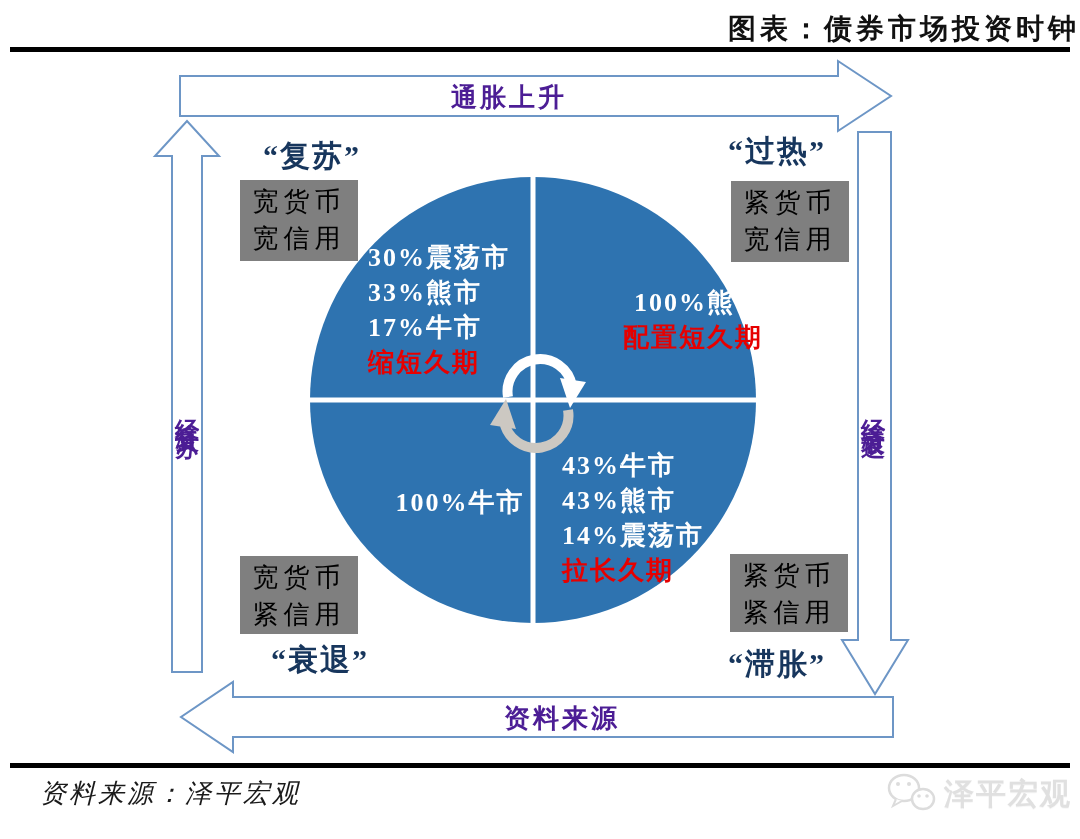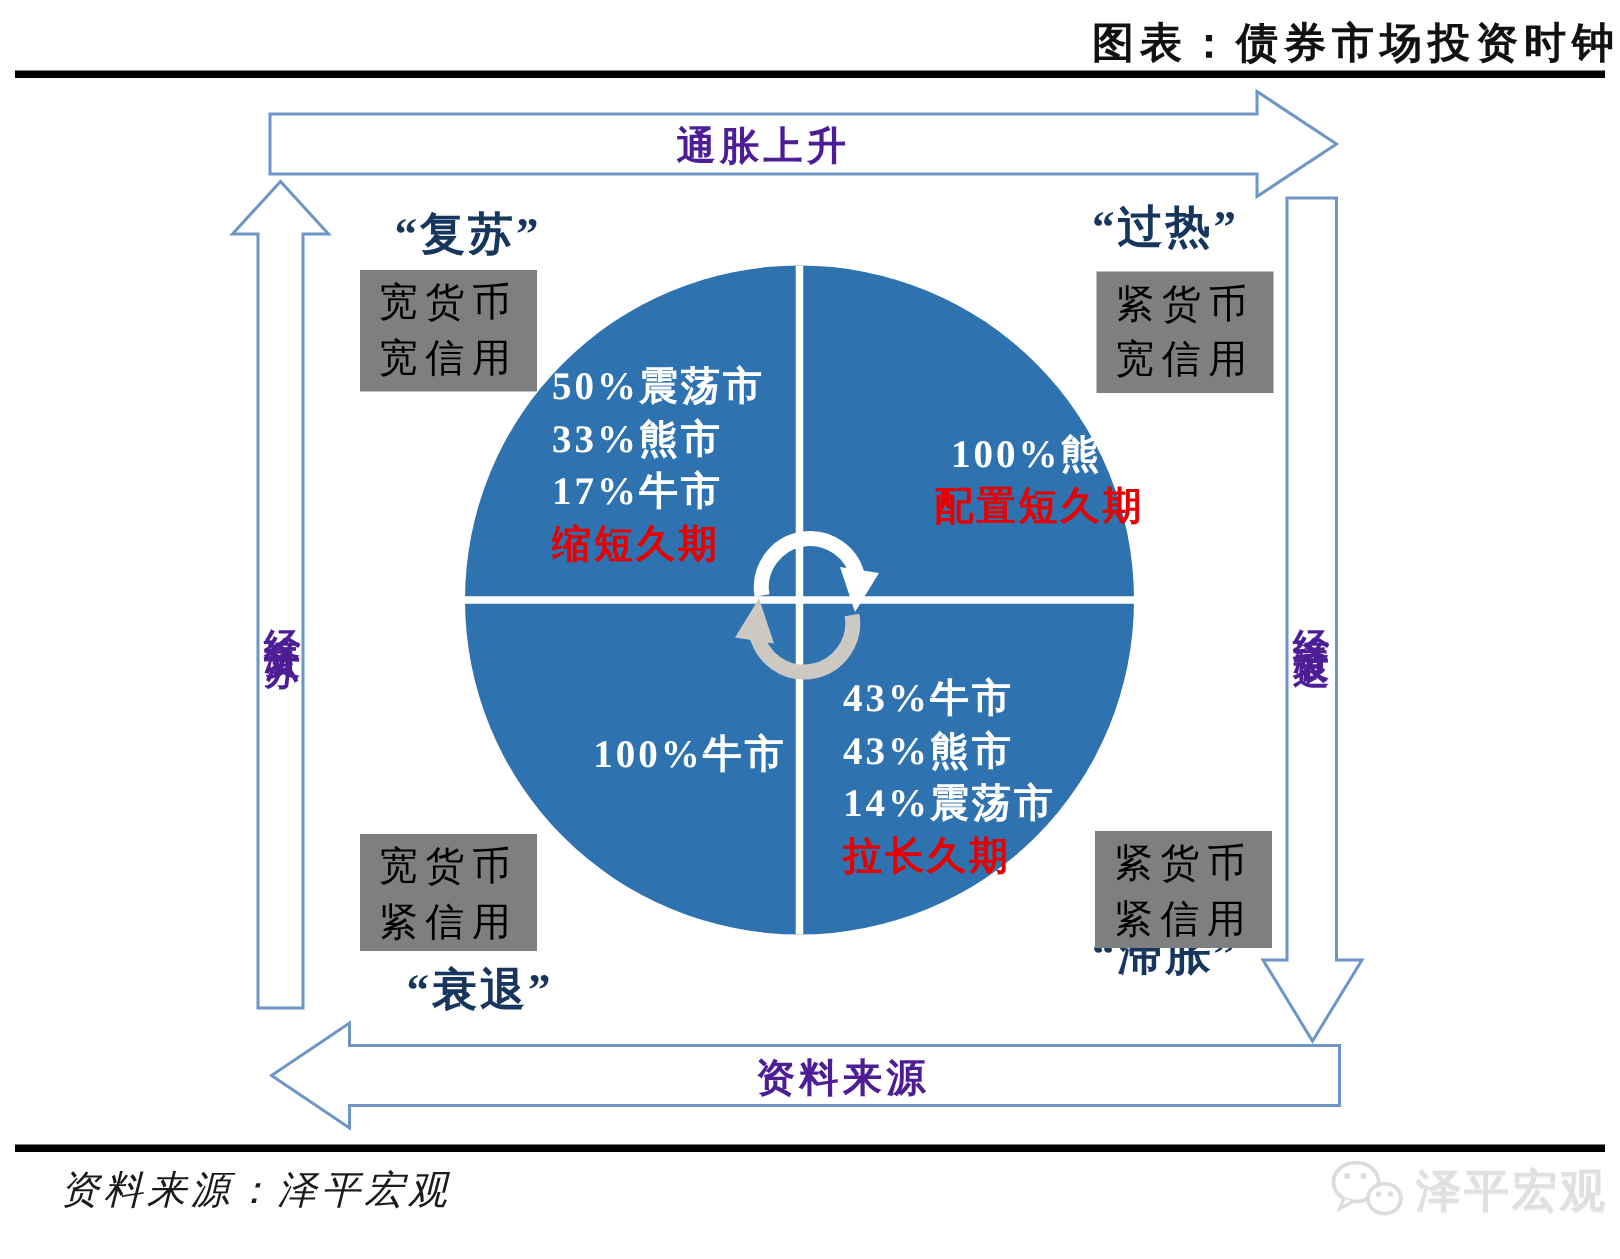--- a/index.html
+++ b/index.html
@@ -17,21 +17,21 @@
   .arrow-label.bottom{left:233px;top:701px;width:658px;}
   .arrow-label.vert{writing-mode:vertical-rl;text-orientation:upright;font-size:24px;
                     letter-spacing:5px;height:190px;text-align:center;}
   .arrow-label.left{left:173px;top:315px;width:30px;}
   .arrow-label.right{left:859px;top:315px;width:30px;}
   .corner{position:absolute;width:200px;text-align:center;font-size:30px;font-weight:bold;
           color:#17365d;letter-spacing:2px;}
   .corner.tl{left:212px;top:136px;}
   .corner.tr{left:677px;top:131px;}
   .corner.bl{left:220px;top:640px;}
-  .corner.br{left:677px;top:616px;}
+  .corner.br{left:677px;top:644px;}
   .policy-box{position:absolute;background:#7f7f7f;color:#000000;text-align:center;
               font-size:26px;line-height:37px;letter-spacing:5px;padding-top:3px;
               box-sizing:border-box;}
   .policy-box.tl{left:240px;top:180px;width:118px;height:81px;}
   .policy-box.tr{left:731px;top:181px;width:118px;height:81px;}
   .policy-box.bl{left:240px;top:556px;width:118px;height:78px;}
   .policy-box.br{left:730px;top:554px;width:118px;height:78px;}
   .quad{position:absolute;font-size:26px;font-weight:bold;line-height:35px;
         letter-spacing:2px;color:#ffffff;}
   .quad .strategy{color:#e60000;}
@@ -95,21 +95,21 @@
   <div class="policy-box bl">
     <div>宽货币</div>
     <div>紧信用</div>
   </div>
   <div class="policy-box br">
     <div>紧货币</div>
     <div>紧信用</div>
   </div>
 
   <div class="quad tl">
-    <div>50%震荡市</div>
+    <div>30%震荡市</div>
     <div>33%熊市</div>
     <div>17%牛市</div>
     <div class="strategy">缩短久期</div>
   </div>
   <div class="quad tr">
     <div>100%熊市</div>
     <div class="strategy">配置短久期</div>
   </div>
   <div class="quad bl">
     <div>100%牛市</div>

